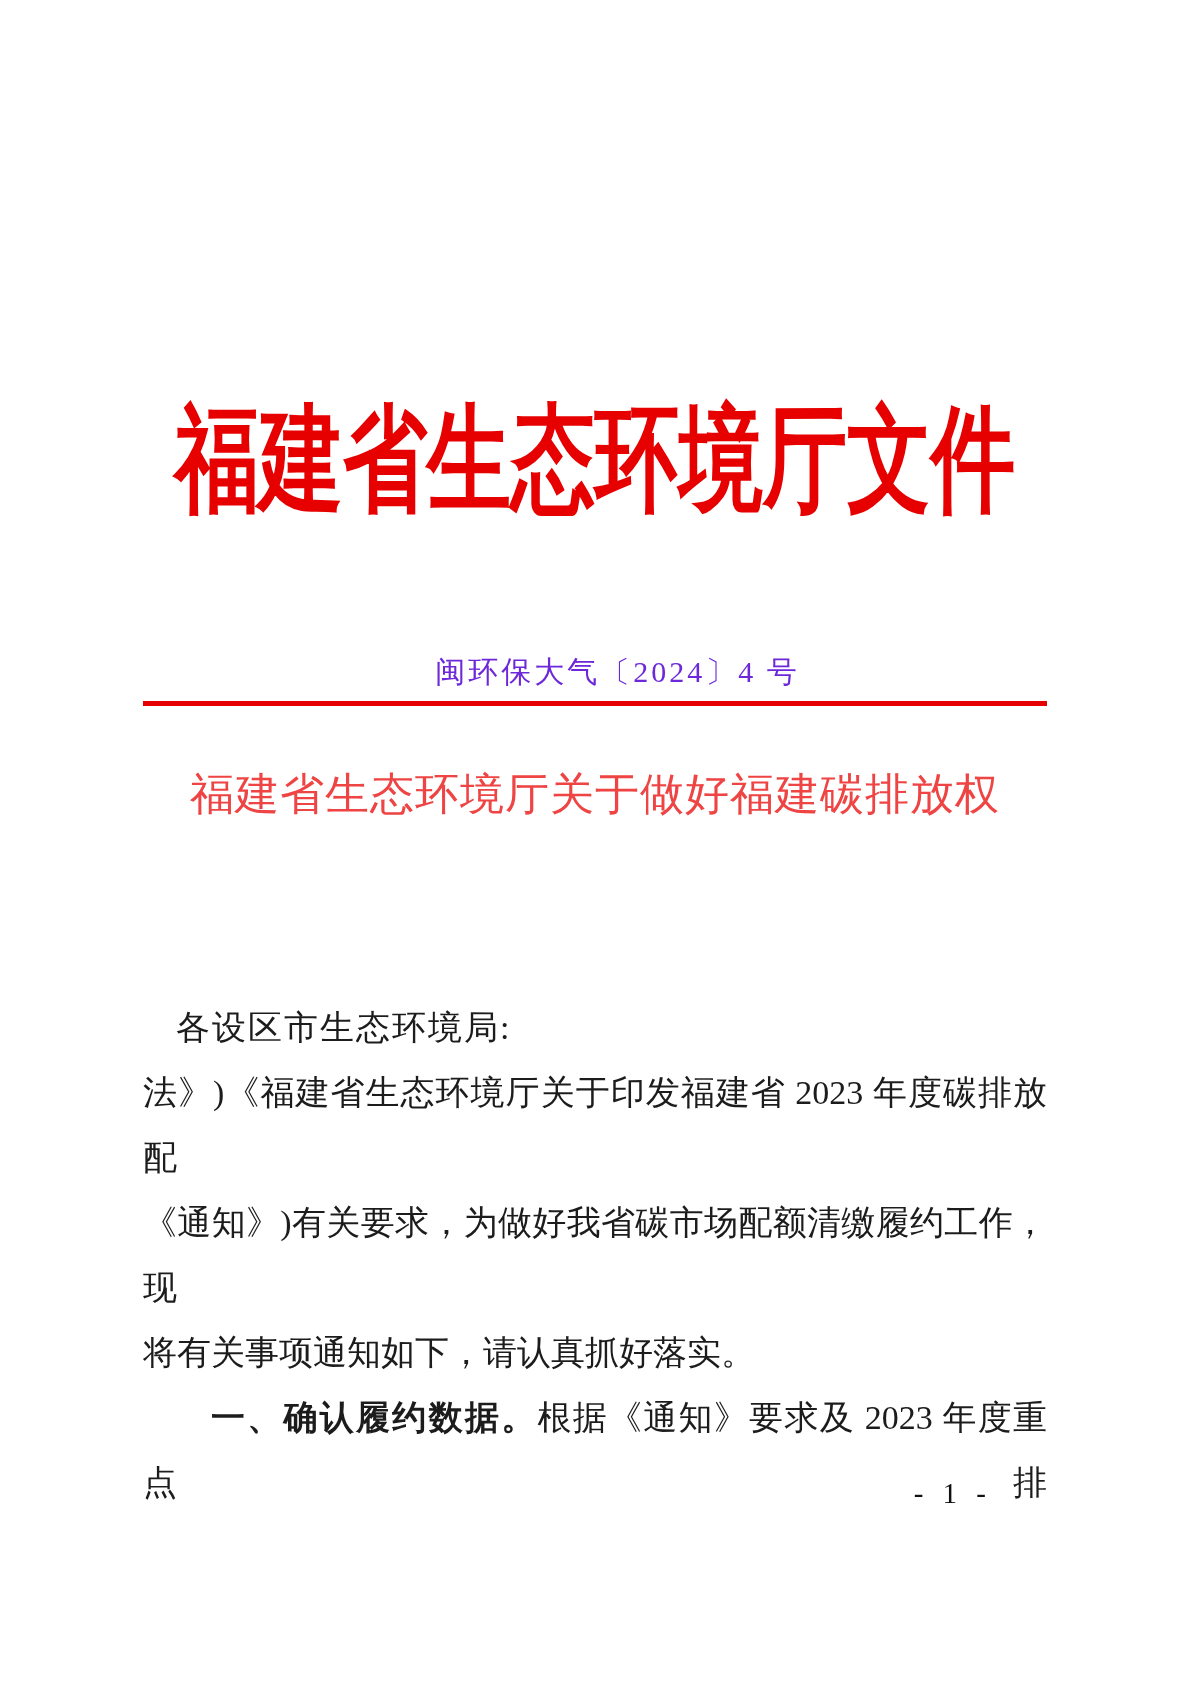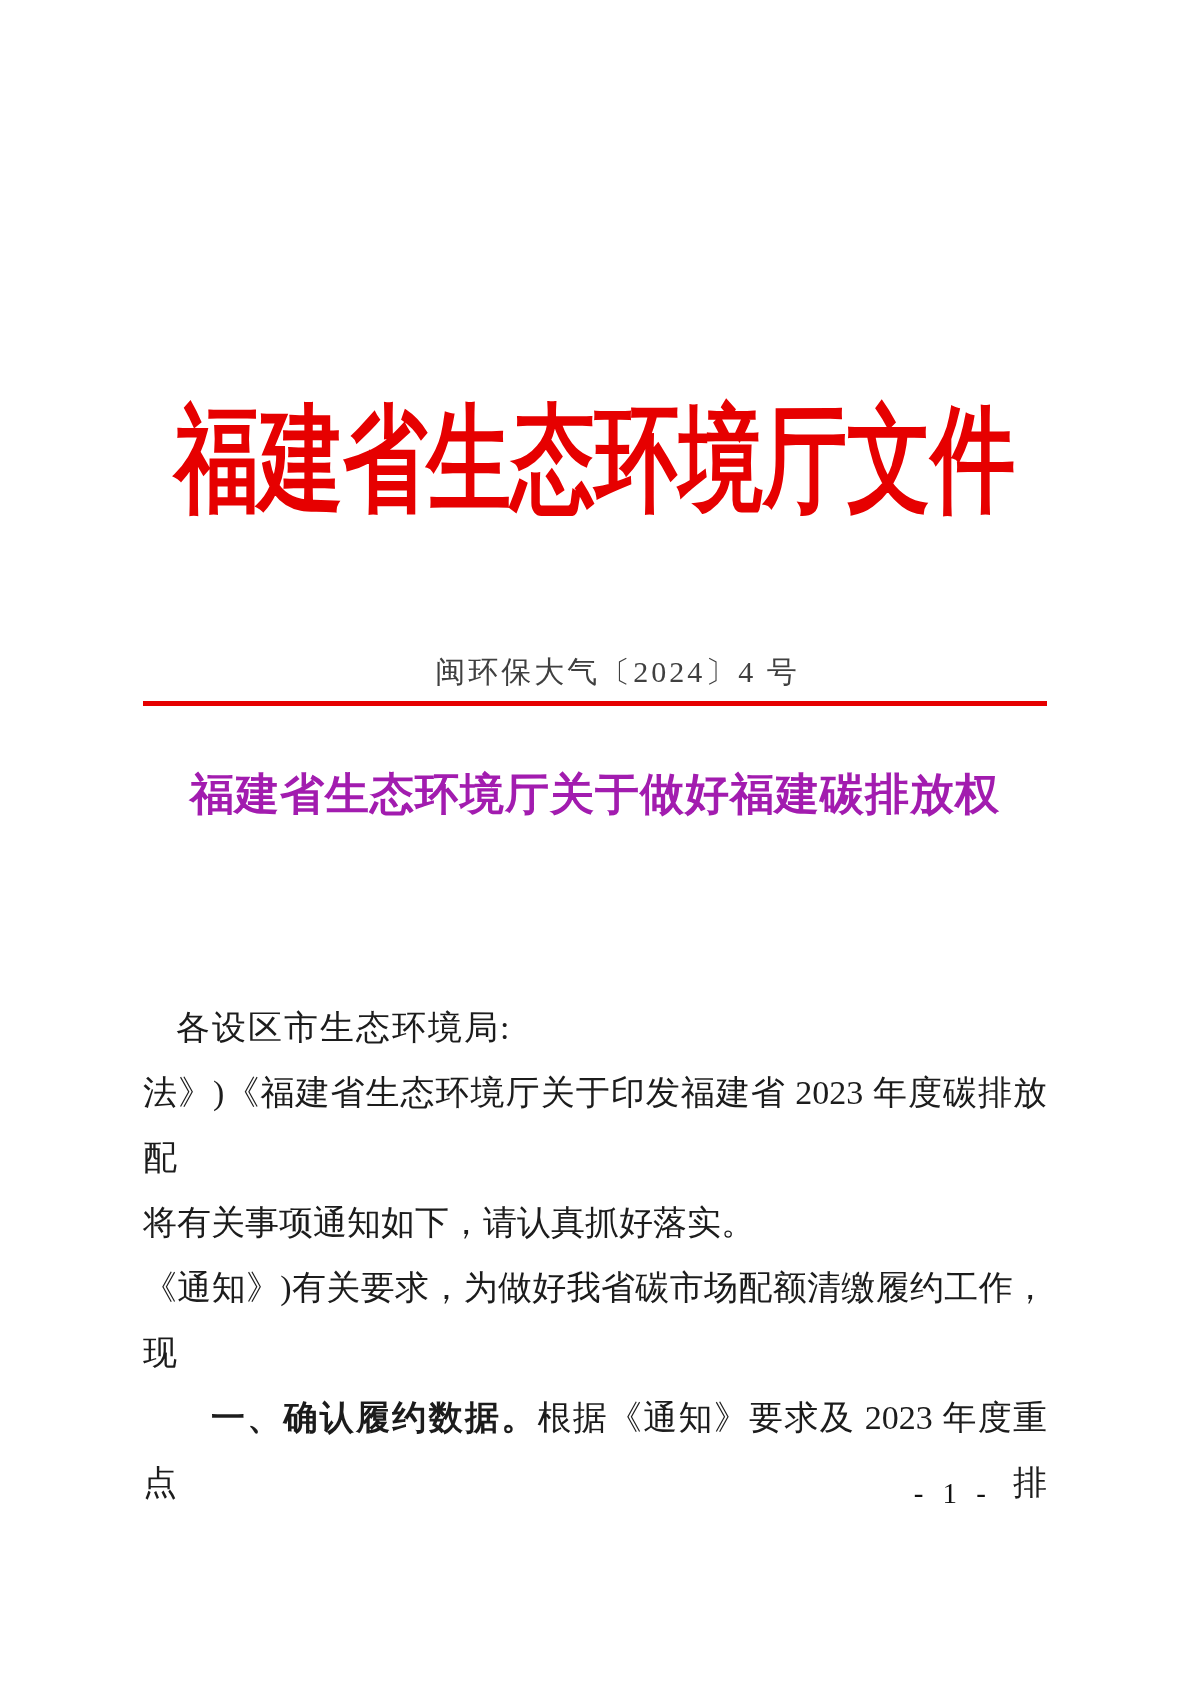--- a/index.html
+++ b/index.html
@@ -40,42 +40,42 @@
   
   .doc-number {
     position: absolute;
     top: 652px;
     left: 0;
     right: 0;
     text-align: center;
     font-size: 30px;
     line-height: 40px;
     letter-spacing: 3px;
-    color: #404040;
+    color: #6d28d9;
     padding-left: 45px;
   }
   
   .red-line {
     position: absolute;
     top: 701px;
     left: 143px;
     width: 904px;
     height: 5px;
     background: #e60000;
   }
   
   .doc-title {
     position: absolute;
     top: 754px;
     left: 80px;
     right: 80px;
     text-align: center;
     font-size: 44px;
-    font-weight: 700;
-    color: #a21caf;
+    font-weight: 400;
+    color: #ef4444;
     line-height: 82px;
     letter-spacing: 1px;
   }
   .doc-title .t-line { display: block; white-space: nowrap; }
   
   .salutation {
     position: absolute;
     top: 1008px;
     left: 145px;
     font-size: 34px;
@@ -143,22 +143,22 @@
   <div class="red-line"></div>
 
   <h1 class="doc-title">
     <span class="t-line">福建省生态环境厅关于做好福建碳排放权</span>
   </h1>
 
   <div class="salutation">各设区市生态环境局:</div>
 
   <div class="body-block">
     <p class="bline full">法》)《福建省生态环境厅关于印发福建省 2023 年度碳排放配</p>
+    <p class="bline full">《通知》)有关要求，为做好我省碳市场配额清缴履约工作，现</p>
     <p class="bline">将有关事项通知如下，请认真抓好落实。</p>
-    <p class="bline full">《通知》)有关要求，为做好我省碳市场配额清缴履约工作，现</p>
     <p class="bline full indent">
       <span class="bold-lead">一、确认履约数据。</span><span>根据《通知》要求及 2023 年度重点排</span>
     </p>
   </div>
 
   <div class="page-number">- 1 -</div>
 
   <div class="watermark">tanguanli.org.cn</div>
 
 </div>

